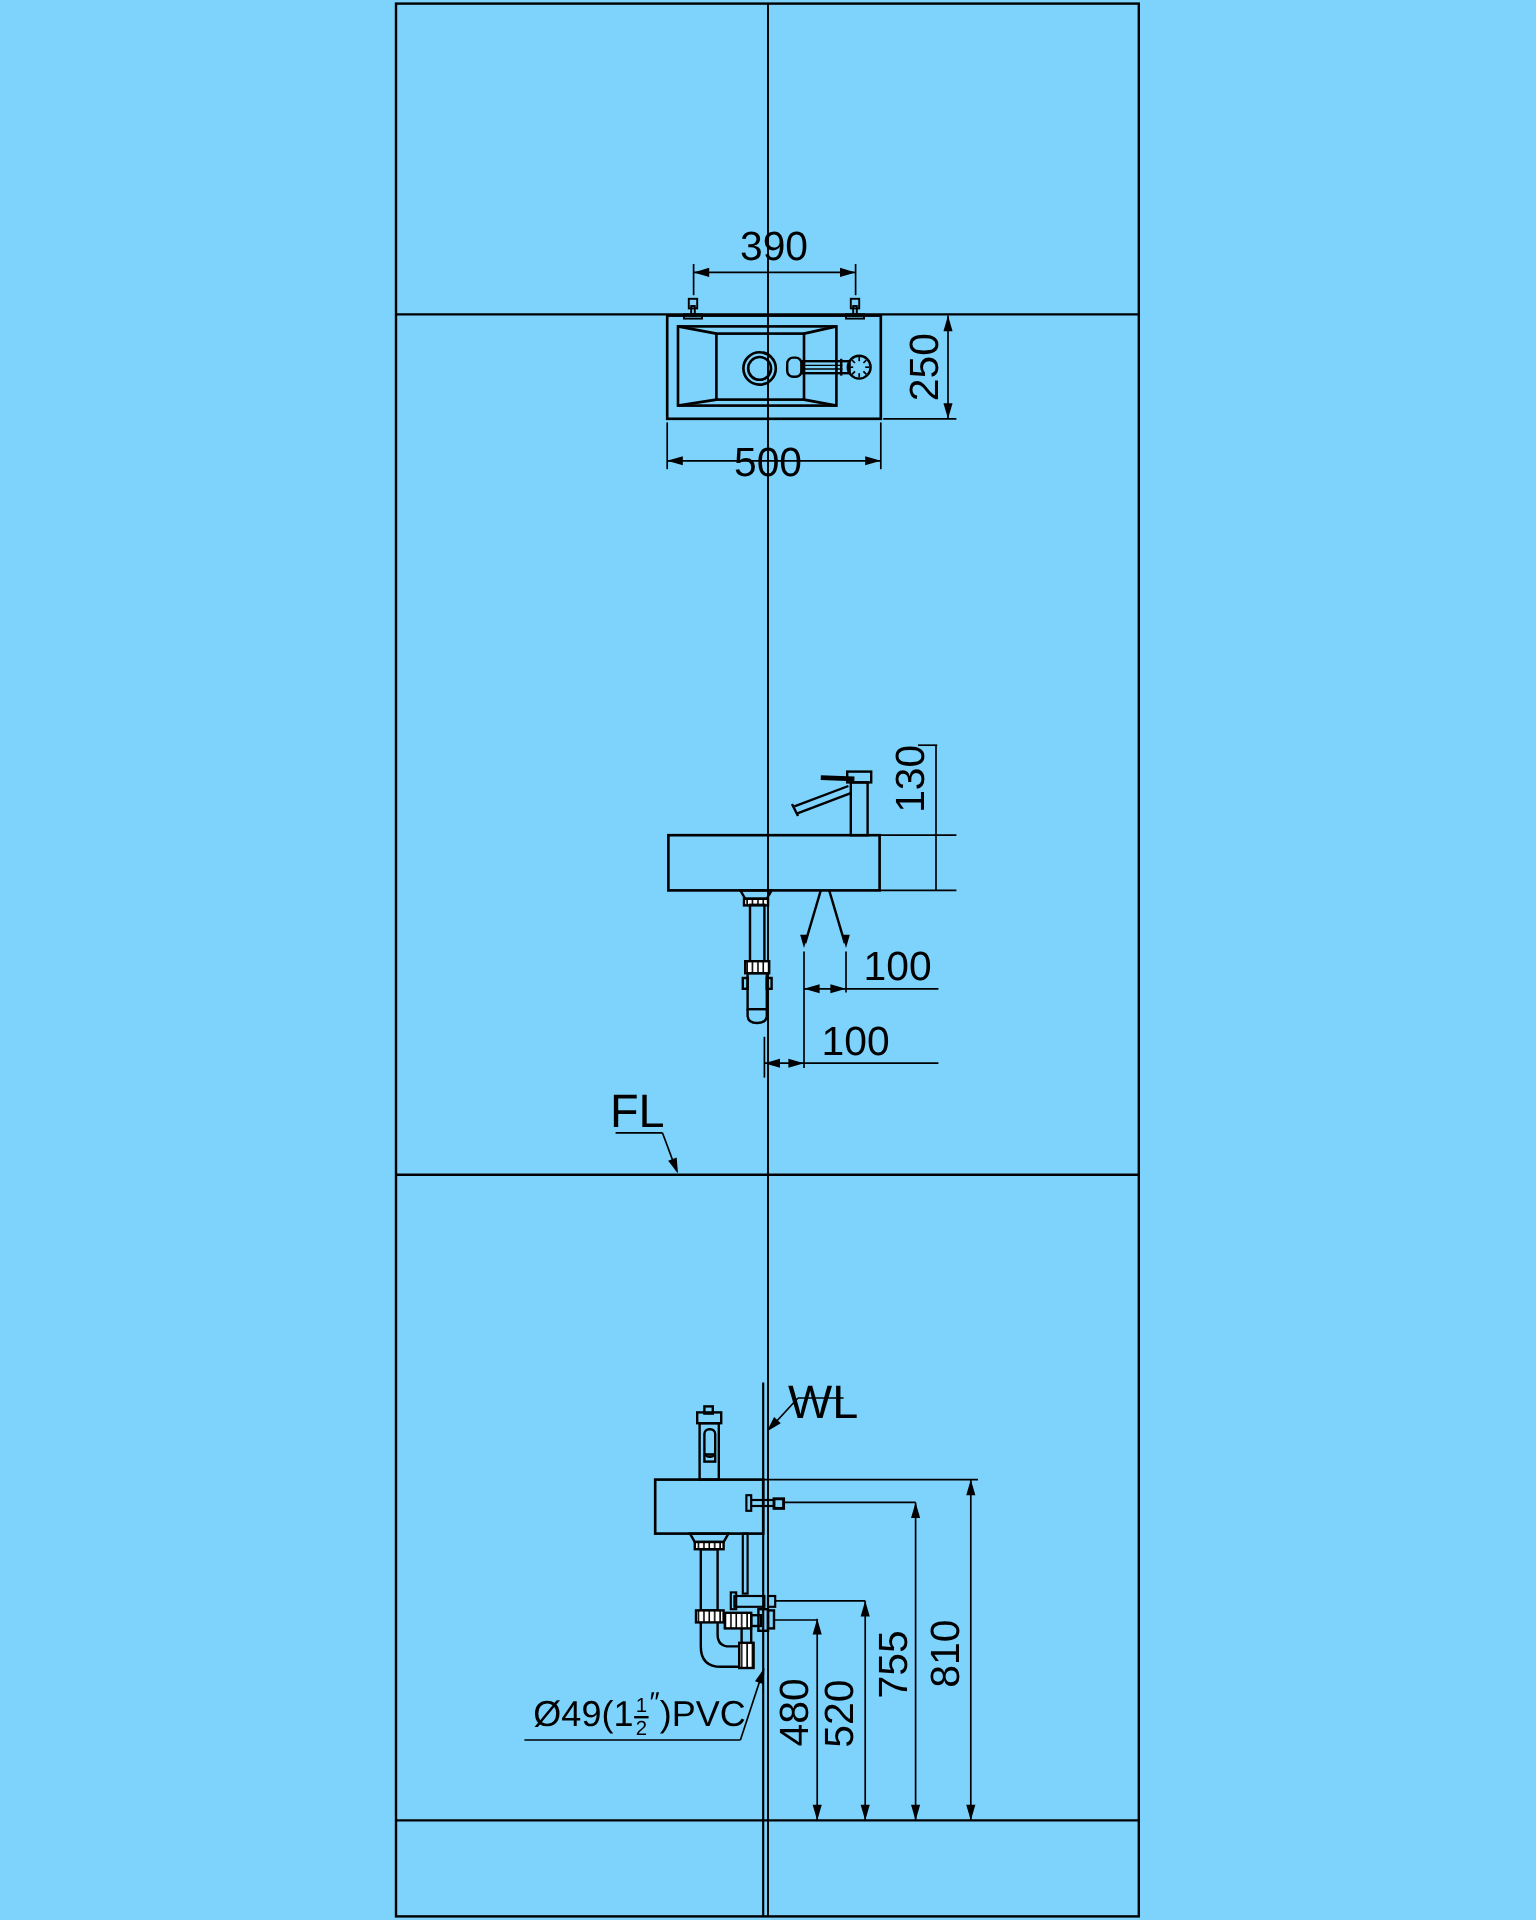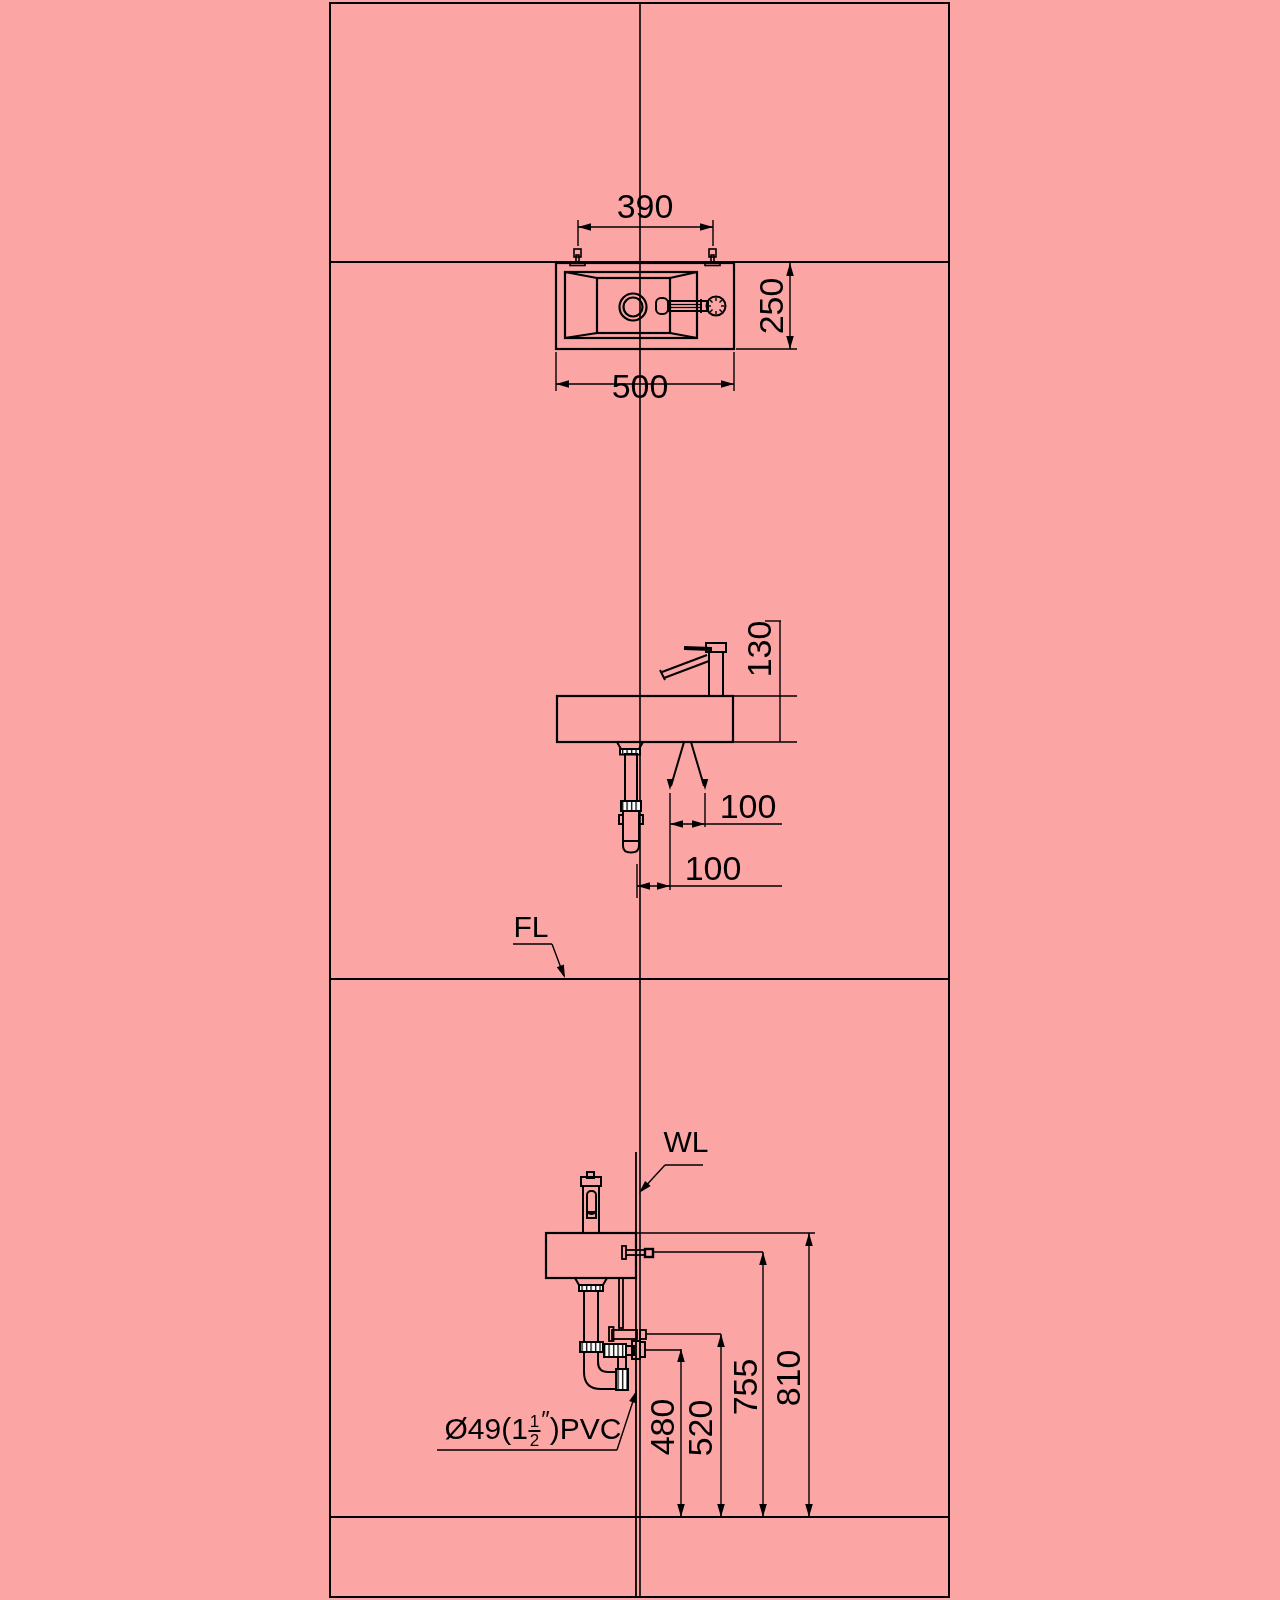--- a/index.html
+++ b/index.html
@@ -1,22 +1,22 @@
 <!DOCTYPE html>
 <html><head>
 <meta charset="utf-8">
 <style>
   html,body{margin:0;padding:0;background:#ffffff;}
-  .canvas{position:relative;width:1280px;height:1600px;background:#fca5a5;overflow:hidden;
+  .canvas{position:relative;width:1280px;height:1600px;background:#7dd3fc;overflow:hidden;
           font-family:"Liberation Sans", sans-serif;color:#000;}
   .canvas svg{position:absolute;left:0;top:0;}
   .lbl{position:absolute;white-space:nowrap;transform:translate(-50%,-50%);
        font-size:34px;color:#000;line-height:1;}
   .lbl.rot{transform:translate(-50%,-50%) rotate(-90deg);}
-  .lbl.small{font-size:30px;}
+  .lbl.small{font-size:39px;}
   .pvc{position:absolute;white-space:nowrap;transform:translate(-50%,-50%);
        font-size:30px;display:flex;align-items:center;line-height:1;}
   .frac{display:inline-flex;flex-direction:column;align-items:center;
         font-size:17px;line-height:1;margin:0 1px;position:relative;top:2px;}
   .frac .den{border-top:2px solid #000;padding:0 1px;}
   .inchmark{font-size:24px;position:relative;top:-9px;}
 </style>
 </head>
 <body>
 
@@ -246,21 +246,21 @@
 
 <div class="lbl" style="left:645px;top:206px;">390</div>
 <div class="lbl" style="left:640px;top:367px;margin-top:19px;">500</div>
 <div class="lbl rot" style="left:771px;top:306px;">250</div>
 
 <div class="lbl rot" style="left:759px;top:649px;">130</div>
 <div class="lbl" style="left:748px;top:806px;">100</div>
 <div class="lbl" style="left:713px;top:868px;">100</div>
 <div class="lbl small" style="left:531px;top:927px;">FL</div>
 
-<div class="lbl small" style="left:686px;top:1142px;">WL</div>
+<div class="lbl small" style="left:686px;top:1169px;">WL</div>
 <div class="lbl rot" style="left:662px;top:1427px;">480</div>
 <div class="lbl rot" style="left:700px;top:1428px;">520</div>
 <div class="lbl rot" style="left:745px;top:1387px;">755</div>
 <div class="lbl rot" style="left:788px;top:1378px;">810</div>
 
 <div class="pvc" style="left:533px;top:1429px;">
   <span>Ø49(1</span>
       <span class="frac">
         <span>1</span>
         <span class="den">2</span>

